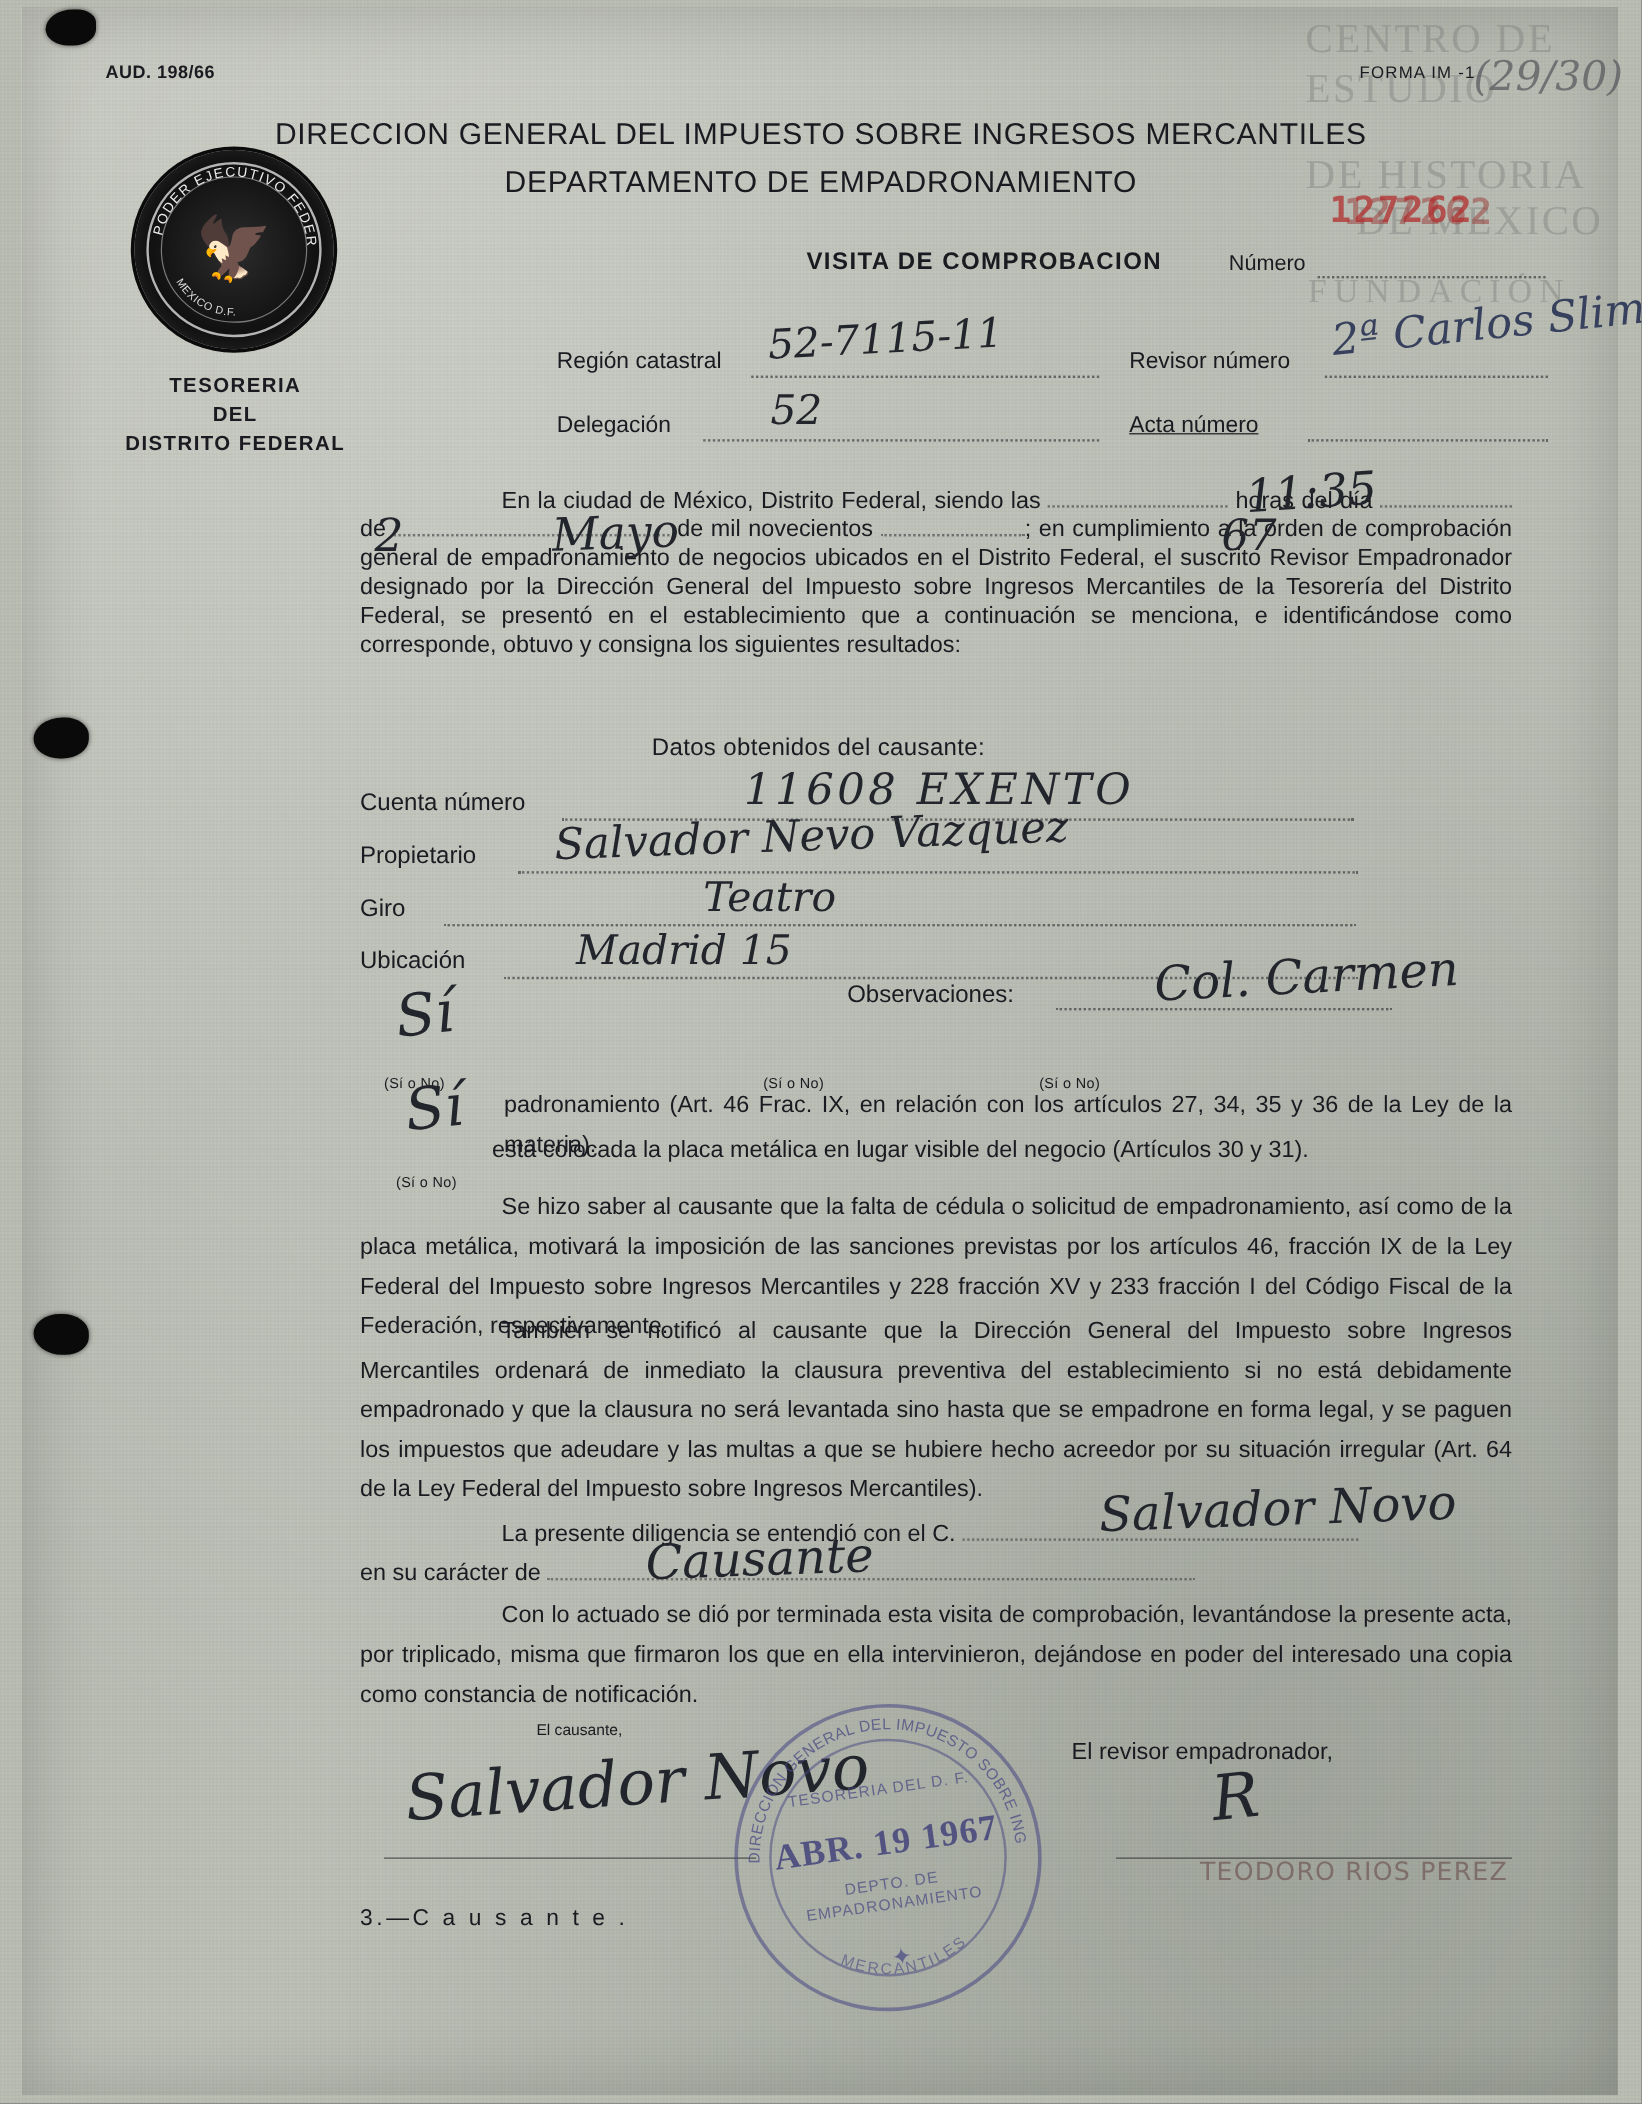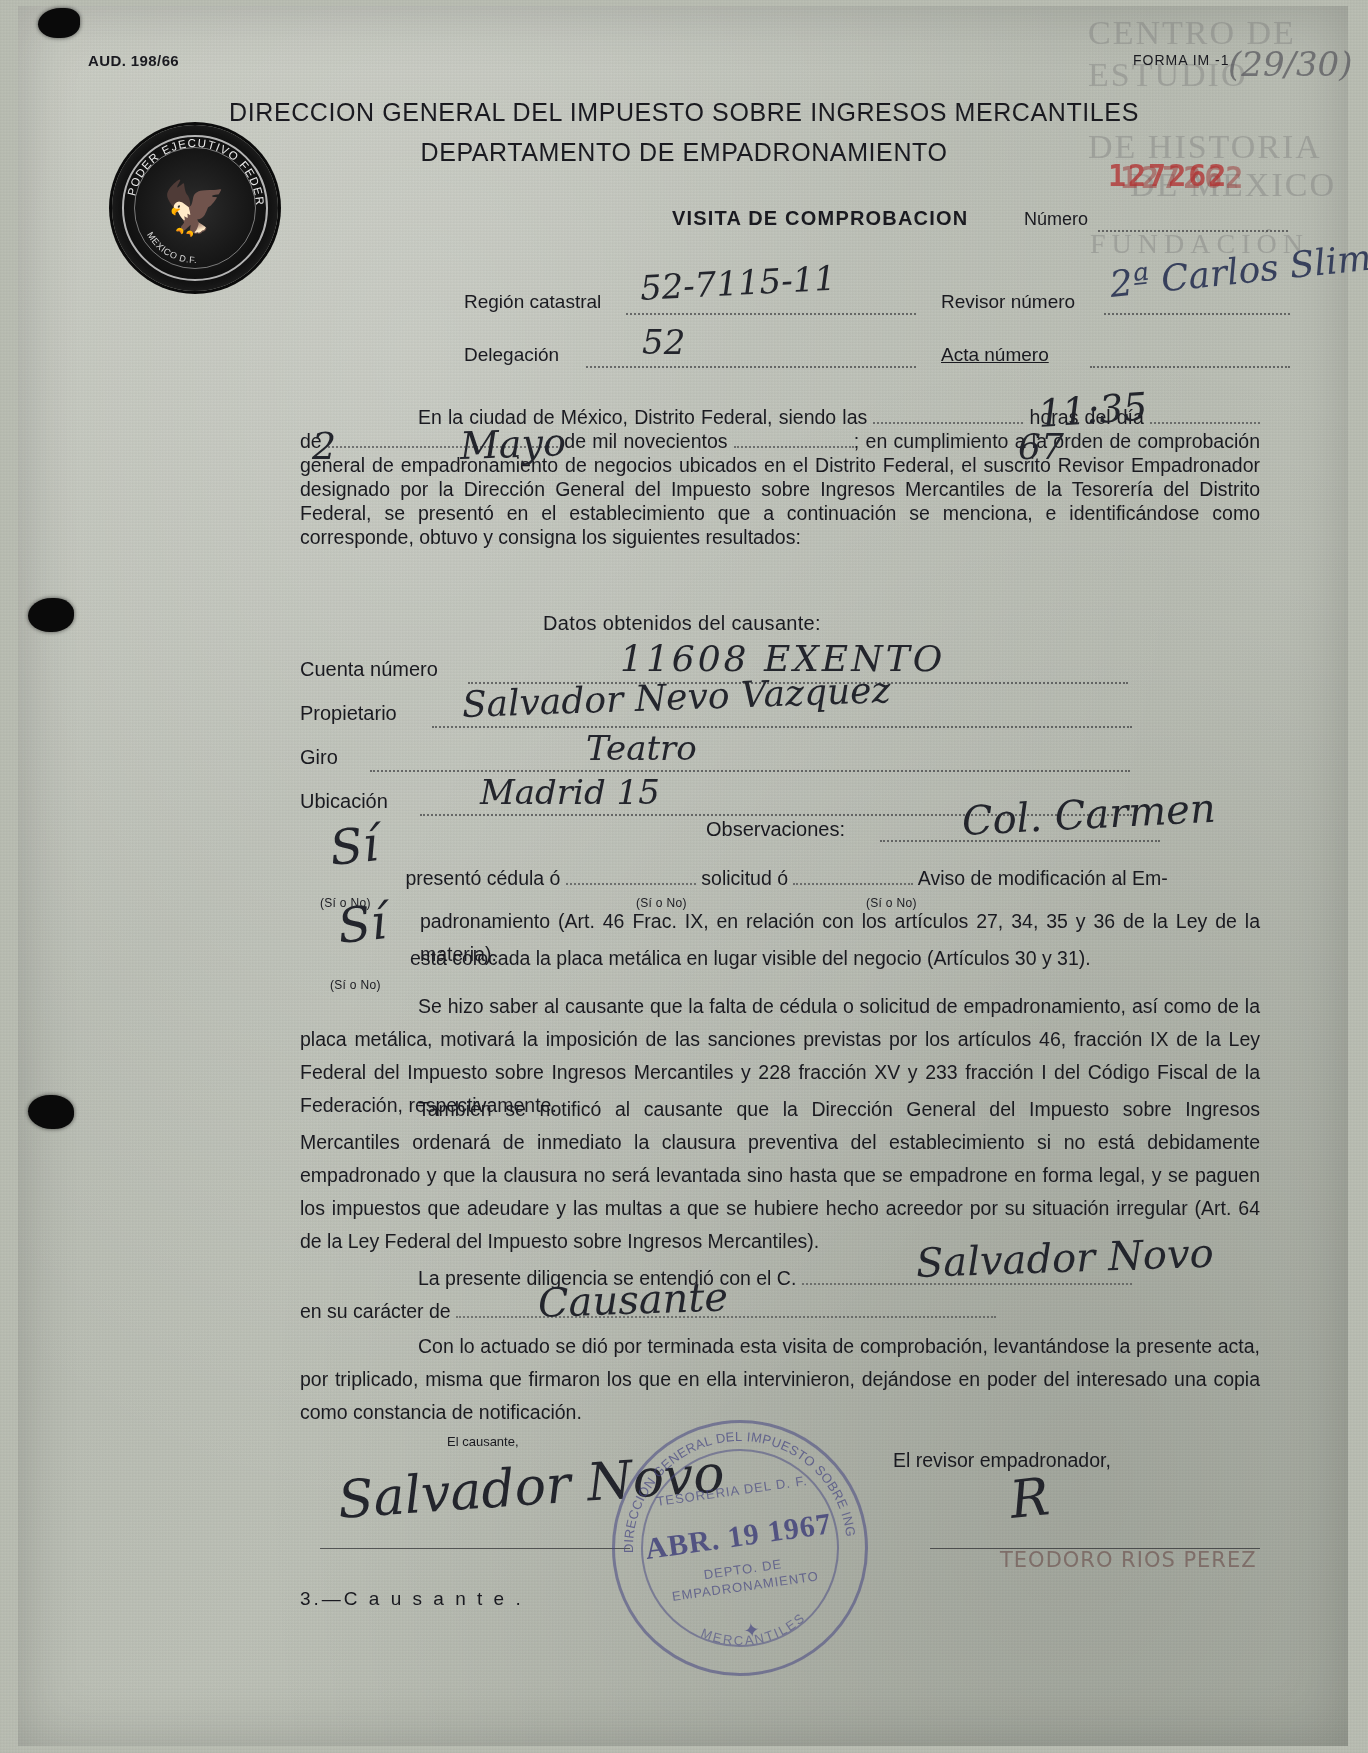--- a/index.html
+++ b/index.html
@@ -275,20 +275,25 @@
       </defs>
       <text fill="#ececec" font-size="11.5" font-family="Liberation Sans, sans-serif" letter-spacing="1.3">
         <textPath href="#arcTop" startOffset="6%">PODER EJECUTIVO FEDERAL</textPath>
       </text>
       <text fill="#dedede" font-size="9" font-family="Liberation Sans, sans-serif" letter-spacing="0.6">
         <textPath href="#arcBot" startOffset="16%">MEXICO D.F.</textPath>
       </text>
     </svg>
     <div class="eagle">🦅</div>
   </div>
+  <div class="txt tesoreria">
+    <span>TESORERIA</span><br>
+    <span>DEL</span><br>
+    <span>DISTRITO FEDERAL</span>
+  </div>
 
   <div class="txt lbl reg-lbl">Región catastral</div>
   <div class="dotline" style="left:626px; top:313px; width:290px;"></div>
   <div class="hand dark" style="left:640px; top:268px; font-size:34px; transform:rotate(-3deg);">52-7115-11</div>
 
   <div class="txt lbl del-lbl">Delegación</div>
   <div class="dotline" style="left:586px; top:366px; width:330px;"></div>
   <div class="hand dark" style="left:642px; top:322px; font-size:34px;">52</div>
 
   <div class="txt lbl rev-lbl">Revisor número</div>
@@ -331,28 +336,20 @@
   <div class="hand dark" style="left:586px; top:728px; font-size:34px;">Teatro</div>
 
   <div class="txt field-lbl f-ubic">Ubicación</div>
   <div class="dotline" style="left:420px; top:814px; width:712px;"></div>
   <div class="hand dark" style="left:480px; top:772px; font-size:34px;">Madrid 15</div>
 
   <div class="txt observ">Observaciones:</div>
   <div class="dotline" style="left:880px; top:840px; width:280px;"></div>
   <div class="hand dark" style="left:962px; top:798px; font-size:40px; transform:rotate(-3deg);">Col. Carmen</div>
 
-  <div class="txt" style="left:300px; top:862px; width:960px; font-size:19.5px; line-height:33px;">
-    <span style="display:inline-block;width:100px;"></span>
-    <span>presentó cédula ó</span>
-    <span style="display:inline-block;width:130px;border-bottom:2px dotted rgba(30,30,35,0.5);"></span>
-    <span>solicitud ó</span>
-    <span style="display:inline-block;width:120px;border-bottom:2px dotted rgba(30,30,35,0.5);"></span>
-    <span>Aviso de modificación al Em-</span>
-  </div>
   <div class="txt sino" style="left:320px; top:896px;">(Sí o No)</div>
   <div class="txt sino" style="left:636px; top:896px;">(Sí o No)</div>
   <div class="txt sino" style="left:866px; top:896px;">(Sí o No)</div>
   <div class="hand dark" style="left:330px; top:820px; font-size:48px; transform:rotate(-6deg);">Sí</div>
 
   <div class="txt" style="left:420px; top:905px; width:840px; font-size:19.5px; line-height:33px; text-align:justify;">padronamiento (Art. 46 Frac. IX, en relación con los artículos 27, 34, 35 y 36 de la Ley de la materia).</div>
 
   <div class="txt" style="left:410px; top:942px; width:850px; font-size:19.5px; line-height:33px;">está colocada la placa metálica en lugar visible del negocio (Artículos 30 y 31).</div>
   <div class="txt sino" style="left:330px; top:978px;">(Sí o No)</div>
   <div class="hand dark" style="left:338px; top:898px; font-size:48px; transform:rotate(-6deg);">Sí</div>

